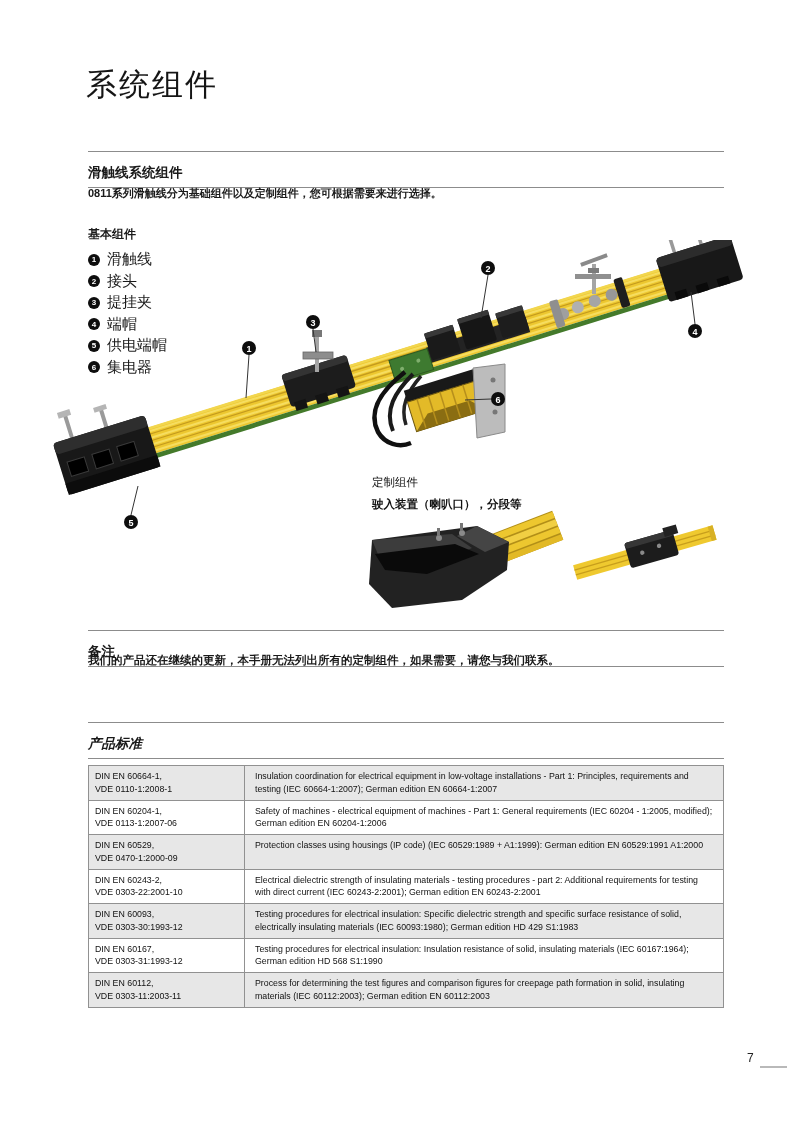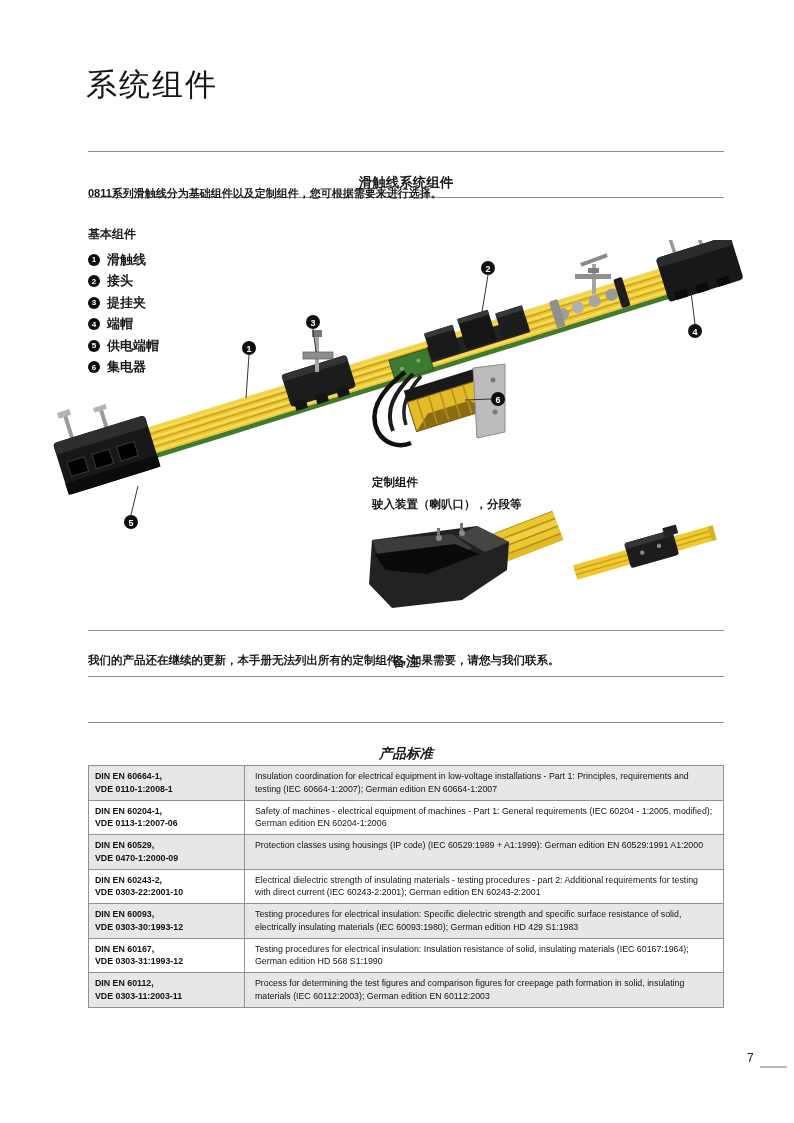--- a/index.html
+++ b/index.html
@@ -3,37 +3,37 @@
 <meta charset="utf-8">
 <style>
   html,body{margin:0;padding:0;background:#ffffff;}
   .page{
     position:relative;width:780px;height:1123px;margin:0 auto;background:#fff;
     font-family:"Liberation Sans","DejaVu Sans",sans-serif;color:#111;overflow:hidden;
   }
   .abs{position:absolute;}
   .doc-title{left:79px;top:64px;font-size:31px;font-weight:400;letter-spacing:2px;color:#151515;}
   .section-head{left:81px;width:636px;border-top:1px solid #8c8c8c;border-bottom:1px solid #8c8c8c;
-    padding:22px 0 5px 0;font-size:13.5px;font-weight:700;color:#1a1a1a;text-align:center;}
+    padding:12px 0 5px 0;font-size:13.5px;font-weight:700;color:#1a1a1a;}
   .intro-text{left:81px;top:186px;width:640px;font-size:11px;font-weight:700;color:#1a1a1a;}
   .sub-head{left:81px;top:226px;font-size:12px;font-weight:700;color:#1a1a1a;}
   .comp-list{left:81px;top:249px;z-index:3;}
   .comp-item{display:flex;align-items:center;height:21.5px;}
   .num-badge{display:inline-flex;align-items:center;justify-content:center;width:12px;height:12px;
     border-radius:50%;background:#0d0d0d;color:#fff;font-size:8px;font-weight:700;margin-right:7px;flex:0 0 12px;}
-  .comp-label{font-size:13px;font-weight:700;color:#1a1a1a;}
+  .comp-label{font-size:15px;font-weight:400;color:#1a1a1a;}
   .fig{left:0;top:240px;width:794px;height:370px;z-index:1;}
-  .custom-label-1{left:365px;top:475px;font-size:11.5px;font-weight:700;z-index:4;}
+  .custom-label-1{left:365px;top:475px;font-size:11.5px;font-weight:400;z-index:4;}
   .custom-label-2{left:365px;top:497px;font-size:11.5px;font-weight:700;z-index:4;}
   .notes-text{left:81px;top:653px;width:640px;font-size:11.5px;font-weight:700;color:#1a1a1a;}
   .std-table-wrap{left:81px;top:765px;width:636px;}
   table.std{width:636px;border-collapse:collapse;table-layout:fixed;}
   table.std td{border:1px solid #919191;vertical-align:top;padding:4px 8px 4px 6px;
     font-size:8.8px;line-height:1.45;color:#111;}
-  table.std td.code{width:141px;font-weight:700;margin-left:48px;}
+  table.std td.code{width:141px;font-weight:400;margin-left:48px;}
   table.std td.desc{padding-left:10px;}
   table.std tr:nth-child(odd){background:#e7e7e7;}
   table.std tr:nth-child(even){background:#ffffff;}
   .page-num{left:740px;top:1051px;font-size:12px;color:#222;}
   .page-num-rule{left:753px;top:1066px;width:41px;height:2px;background:#b9b9b9;}
   svg text.callout-num{font-size:9px;font-weight:700;fill:#fff;text-anchor:middle;}
 </style>
 </head>
 <body>
 

